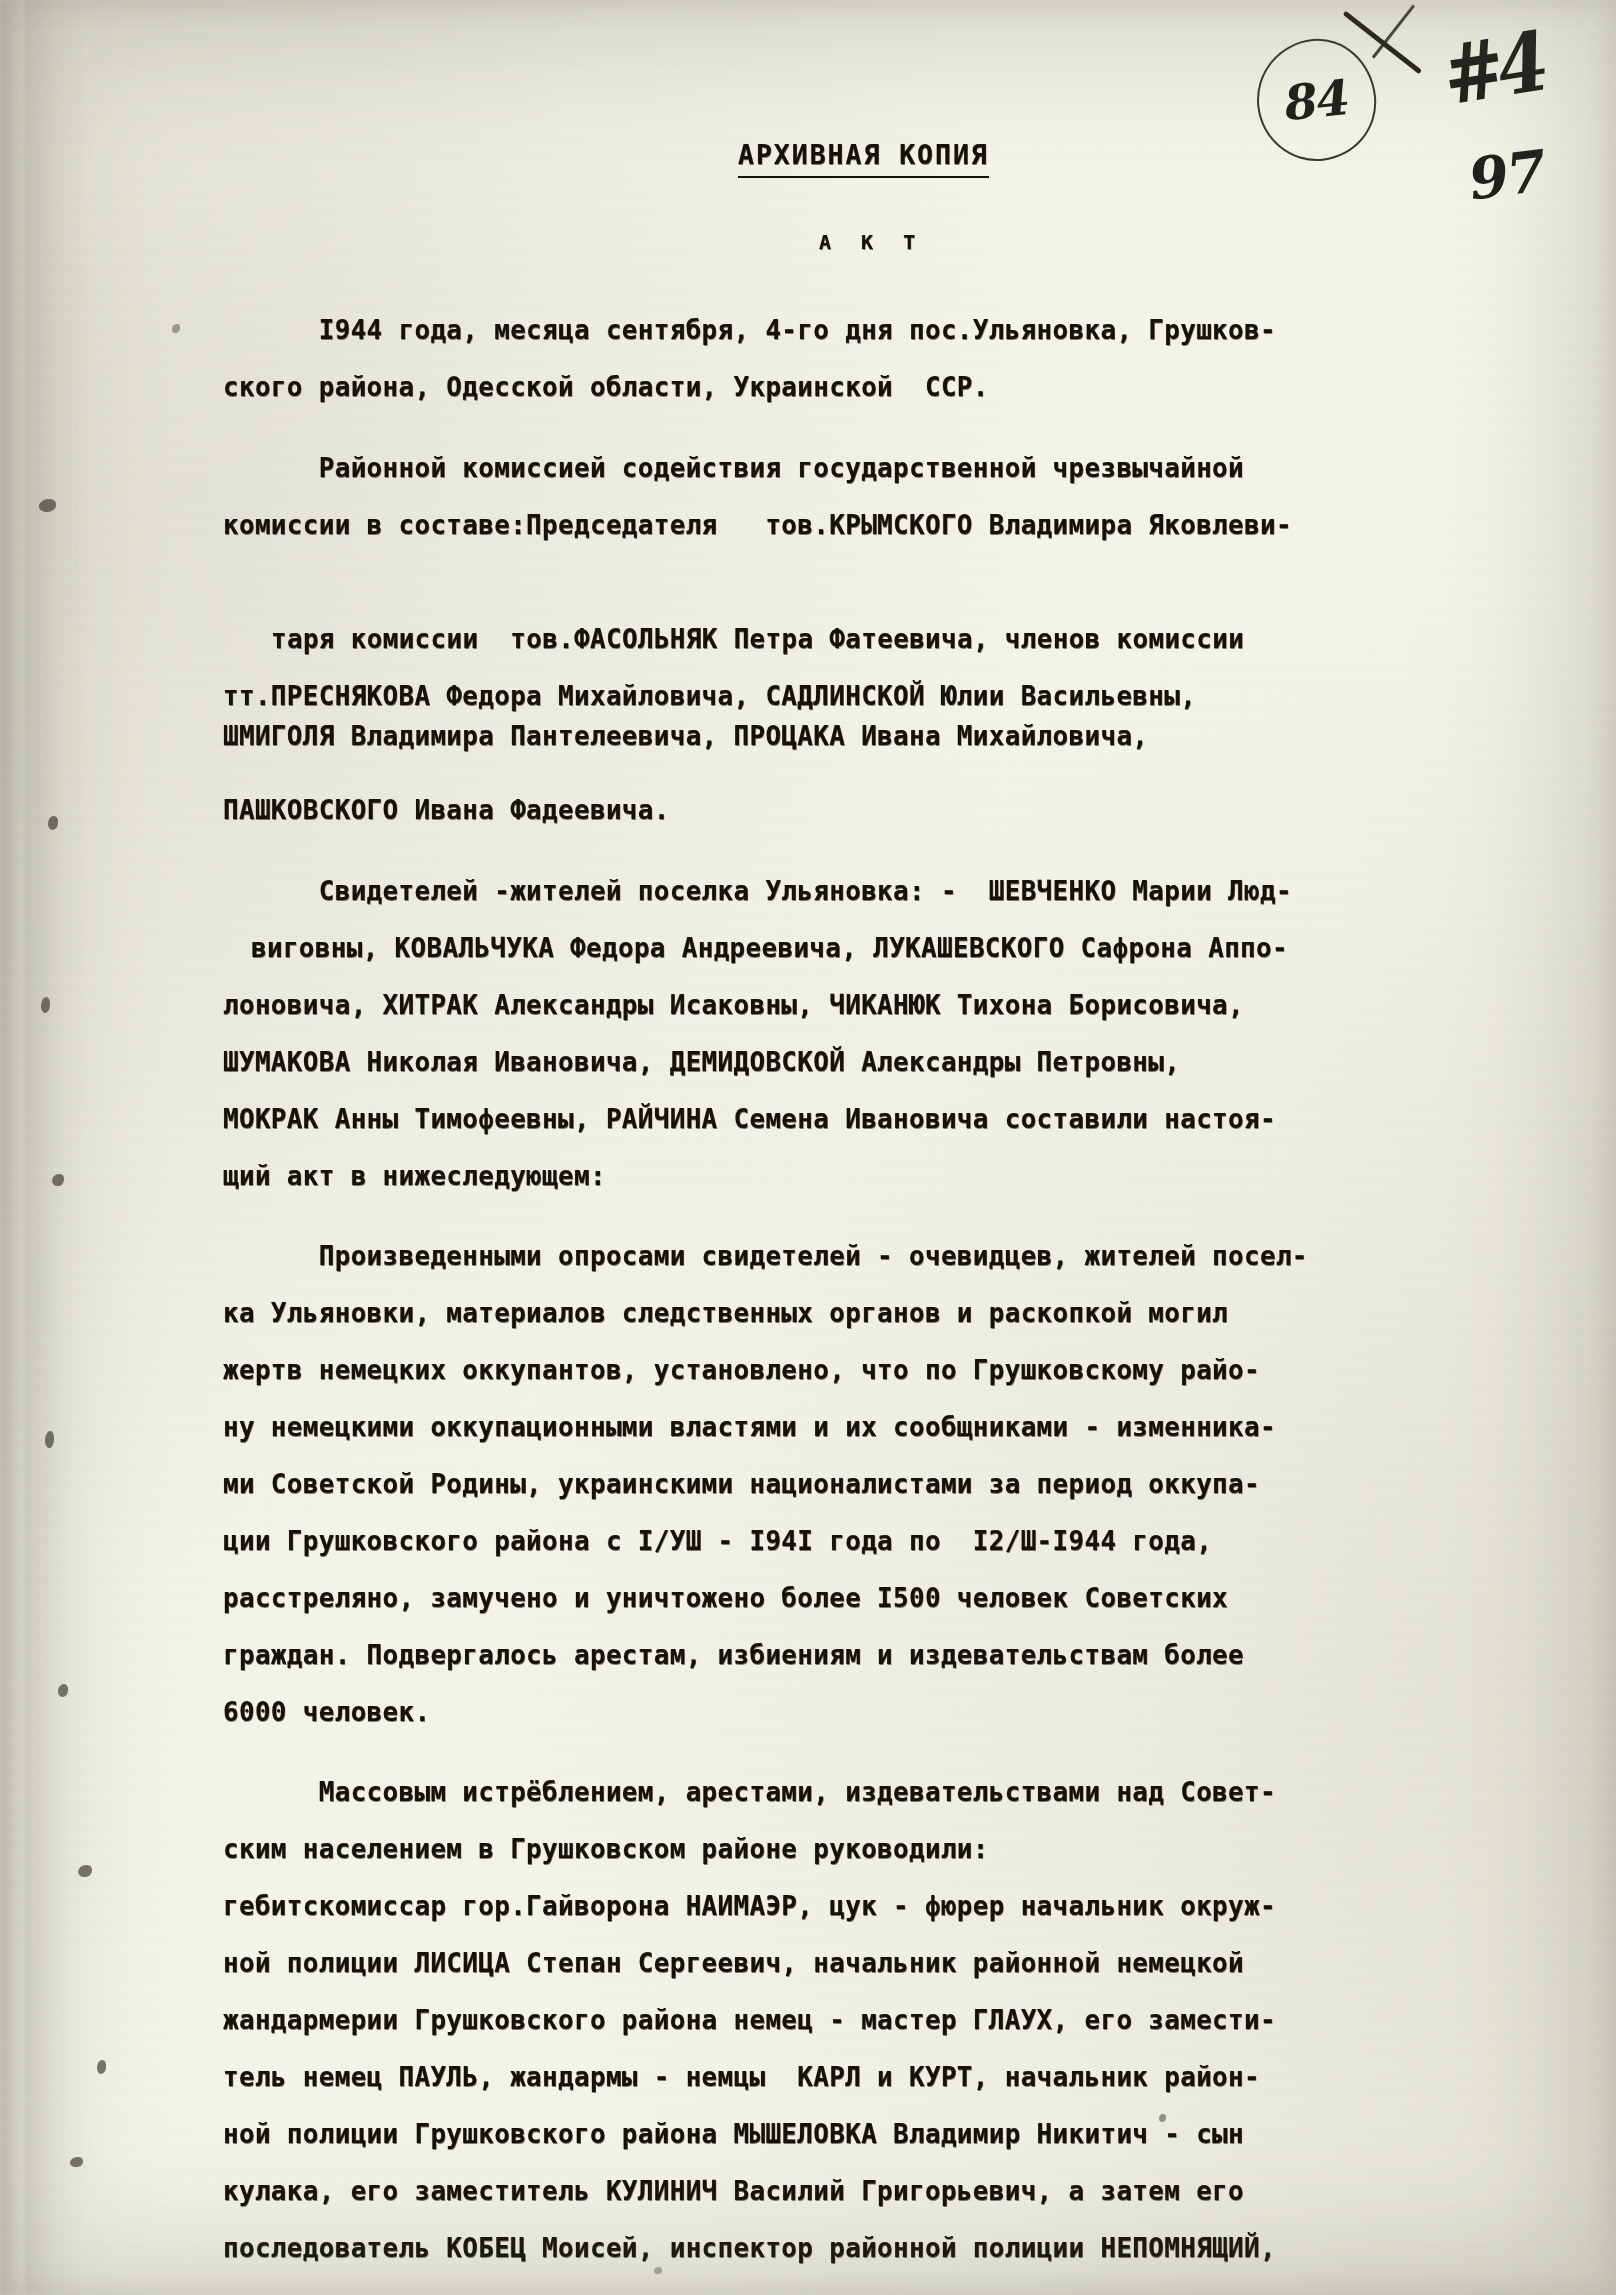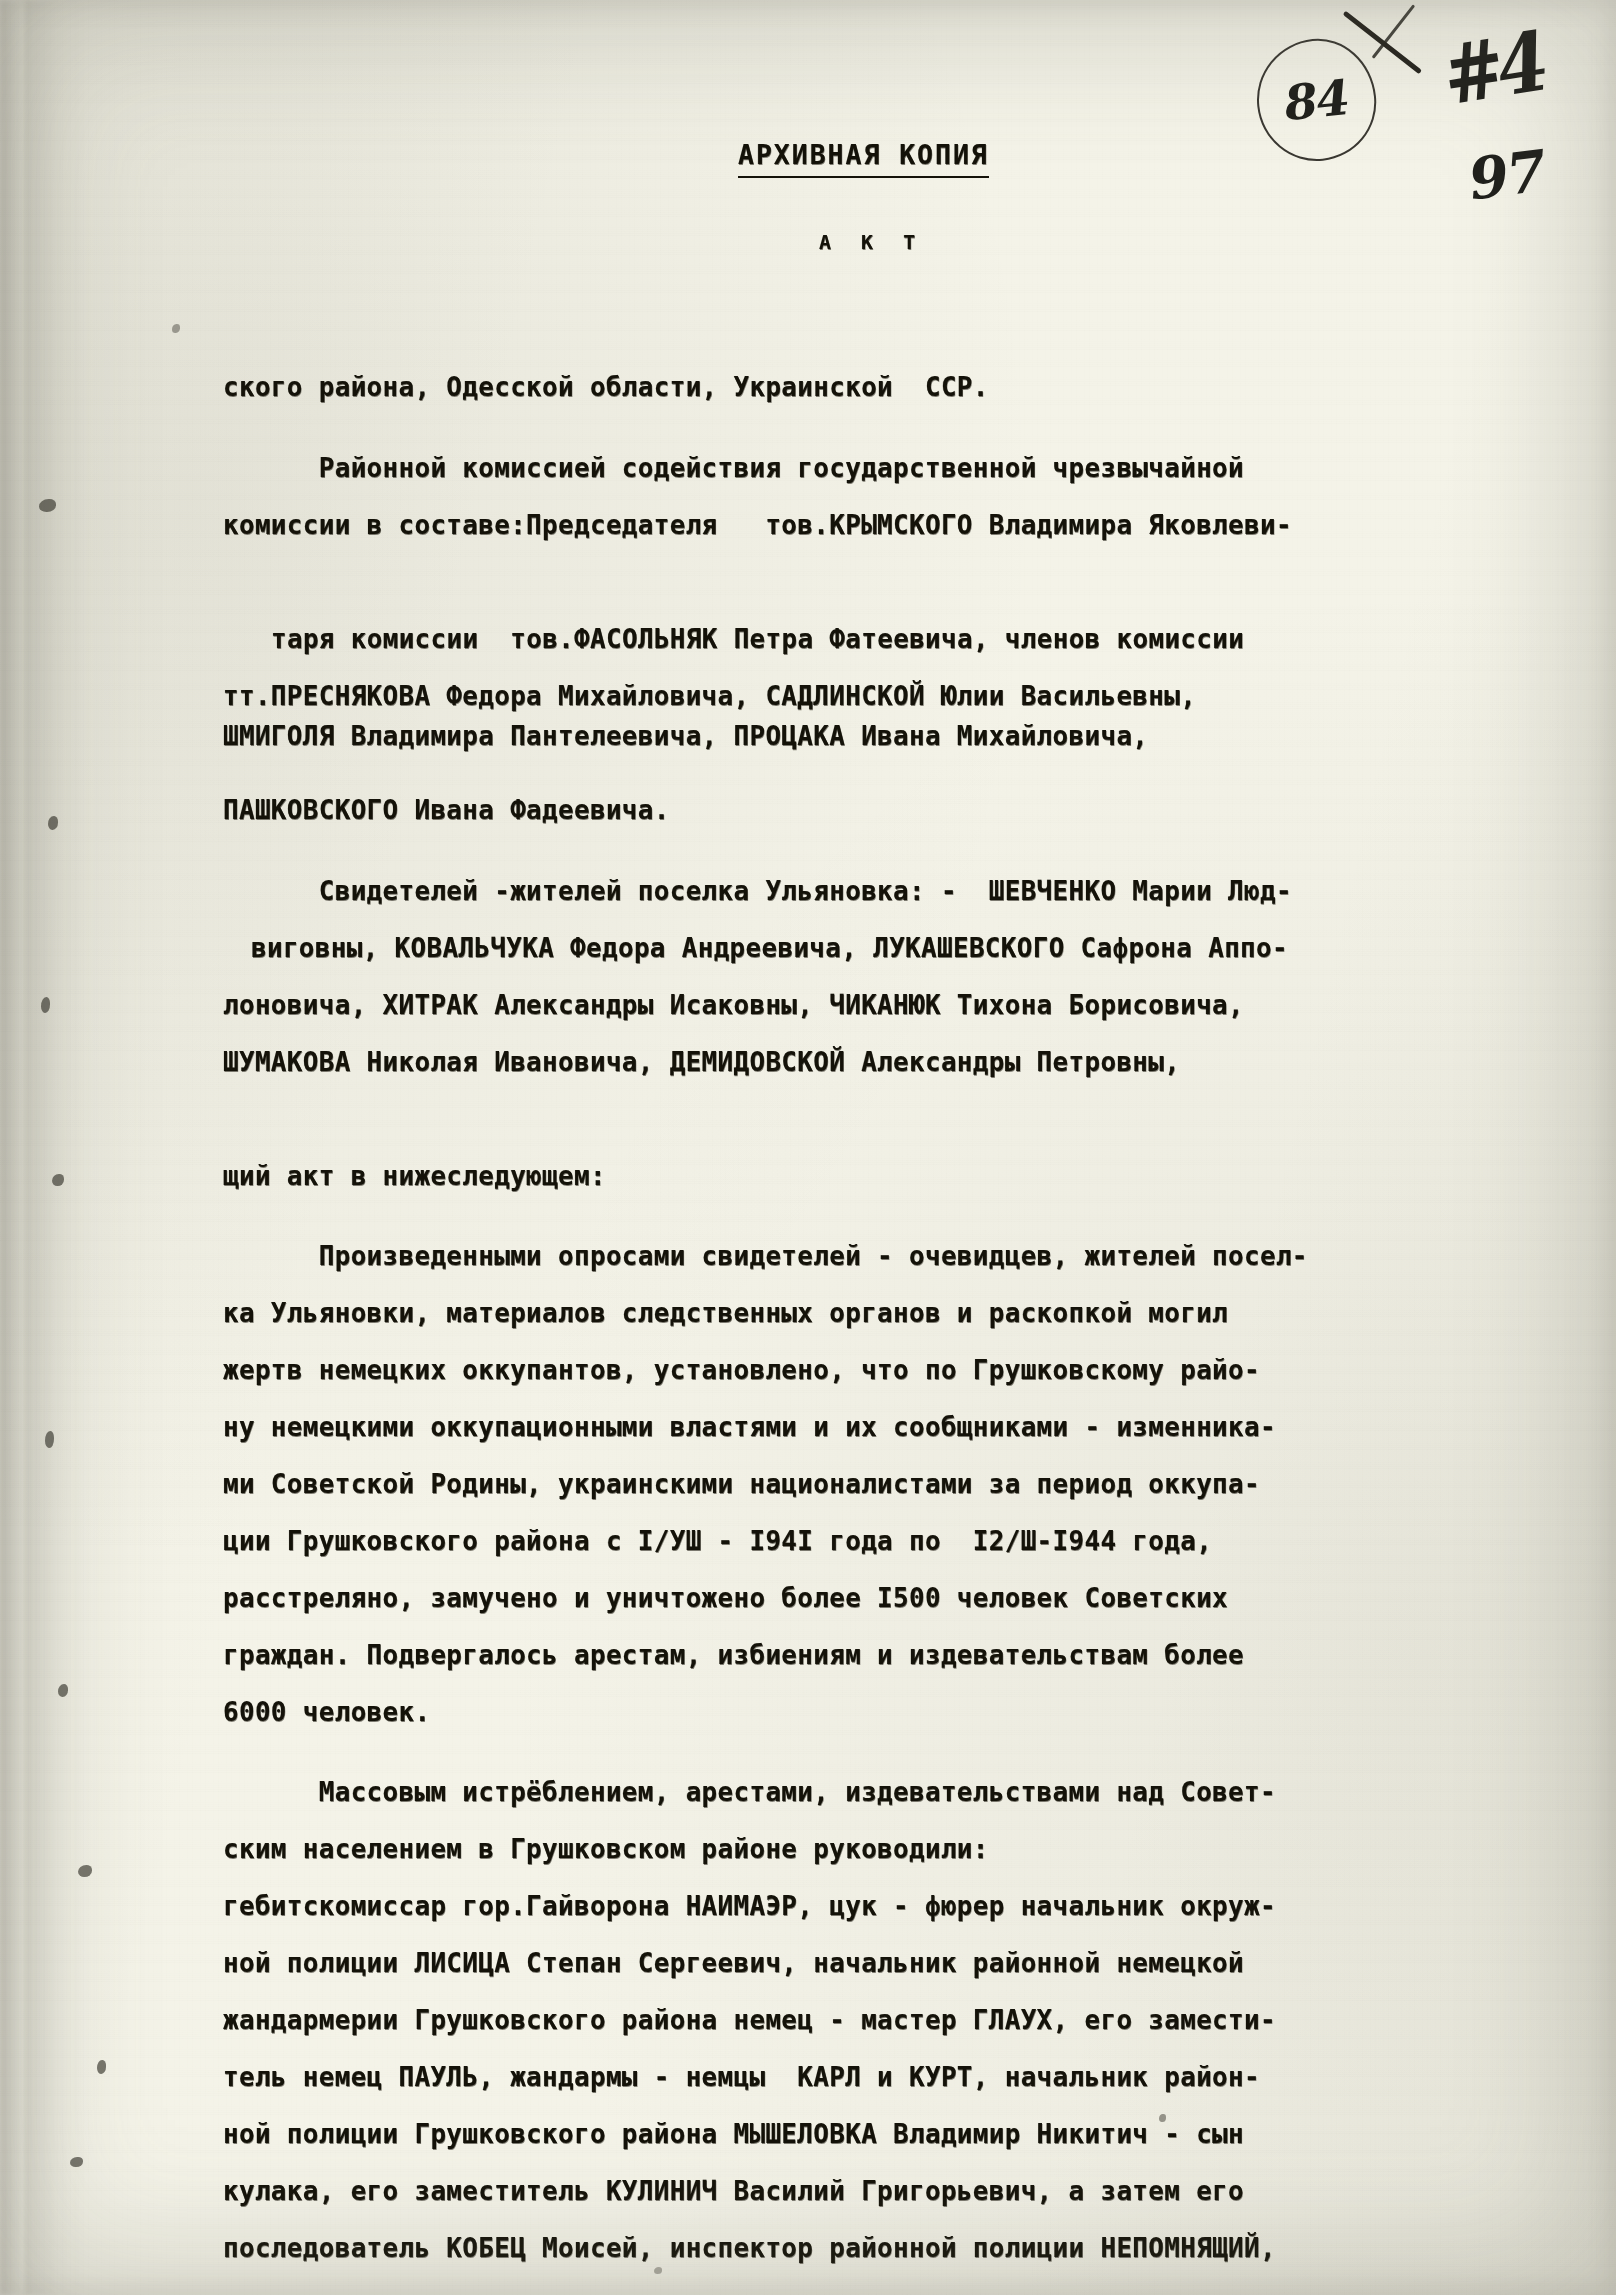--- a/index.html
+++ b/index.html
@@ -146,31 +146,33 @@
 
 <div class="page">
 
   <div class="tex"></div>
   <div class="edge-smudge"></div>
   <div class="edge-smudge2"></div>
 
   <div class="doc" id="doc-lines">
       <div class="tline heading" style="top: 139px; left: 738px;"><span class="heading-underline">АРХИВНАЯ КОПИЯ</span></div>
       <div class="tline akt" style="top: 230px; left: 819px;">А К Т</div>
+      <div class="tline" style="top: 315px; left: 223px;">      I944 года, месяца сентября, 4-го дня пос.Ульяновка, Грушков-</div>
       <div class="tline" style="top: 372px; left: 223px;">ского района, Одесской области, Украинской  ССР.</div>
       <div class="tline" style="top: 453px; left: 223px;">      Районной комиссией содействия государственной чрезвычайной</div>
       <div class="tline" style="top: 510px; left: 223px;">комиссии в составе:Председателя   тов.КРЫМСКОГО Владимира Яковлеви-</div>
       <div class="tline" style="top: 624px; left: 223px; margin-left: 48px;">таря комиссии  тов.ФАСОЛЬНЯК Петра Фатеевича, членов комиссии</div>
       <div class="tline" style="top: 681px; left: 223px;">тт.ПРЕСНЯКОВА Федора Михайловича, САДЛИНСКОЙ Юлии Васильевны,</div>
       <div class="tline" style="top: 721px; left: 223px;">ШМИГОЛЯ Владимира Пантелеевича, ПРОЦАКА Ивана Михайловича,</div>
       <div class="tline" style="top: 795px; left: 223px;">ПАШКОВСКОГО Ивана Фадеевича.</div>
       <div class="tline" style="top: 876px; left: 223px;">      Свидетелей -жителей поселка Ульяновка: -  ШЕВЧЕНКО Марии Люд-</div>
       <div class="tline" style="top: 933px; left: 223px; margin-left: 28px;">виговны, КОВАЛЬЧУКА Федора Андреевича, ЛУКАШЕВСКОГО Сафрона Аппо-</div>
       <div class="tline" style="top: 990px; left: 223px;">лоновича, ХИТРАК Александры Исаковны, ЧИКАНЮК Тихона Борисовича,</div>
       <div class="tline" style="top: 1047px; left: 223px;">ШУМАКОВА Николая Ивановича, ДЕМИДОВСКОЙ Александры Петровны,</div>
+      <div class="tline" style="top: 1104px; left: 223px;">МОКРАК Анны Тимофеевны, РАЙЧИНА Семена Ивановича составили настоя-</div>
       <div class="tline" style="top: 1161px; left: 223px;">щий акт в нижеследующем:</div>
       <div class="tline" style="top: 1241px; left: 223px;">      Произведенными опросами свидетелей - очевидцев, жителей посел-</div>
       <div class="tline" style="top: 1298px; left: 223px;">ка Ульяновки, материалов следственных органов и раскопкой могил</div>
       <div class="tline" style="top: 1355px; left: 223px;">жертв немецких оккупантов, установлено, что по Грушковскому райо-</div>
       <div class="tline" style="top: 1412px; left: 223px;">ну немецкими оккупационными властями и их сообщниками - изменника-</div>
       <div class="tline" style="top: 1469px; left: 223px;">ми Советской Родины, украинскими националистами за период оккупа-</div>
       <div class="tline" style="top: 1526px; left: 223px;">ции Грушковского района с I/УШ - I94I года по  I2/Ш-I944 года,</div>
       <div class="tline" style="top: 1583px; left: 223px;">расстреляно, замучено и уничтожено более I500 человек Советских</div>
       <div class="tline" style="top: 1640px; left: 223px;">граждан. Подвергалось арестам, избиениям и издевательствам более</div>
       <div class="tline" style="top: 1697px; left: 223px;">6000 человек.</div>

